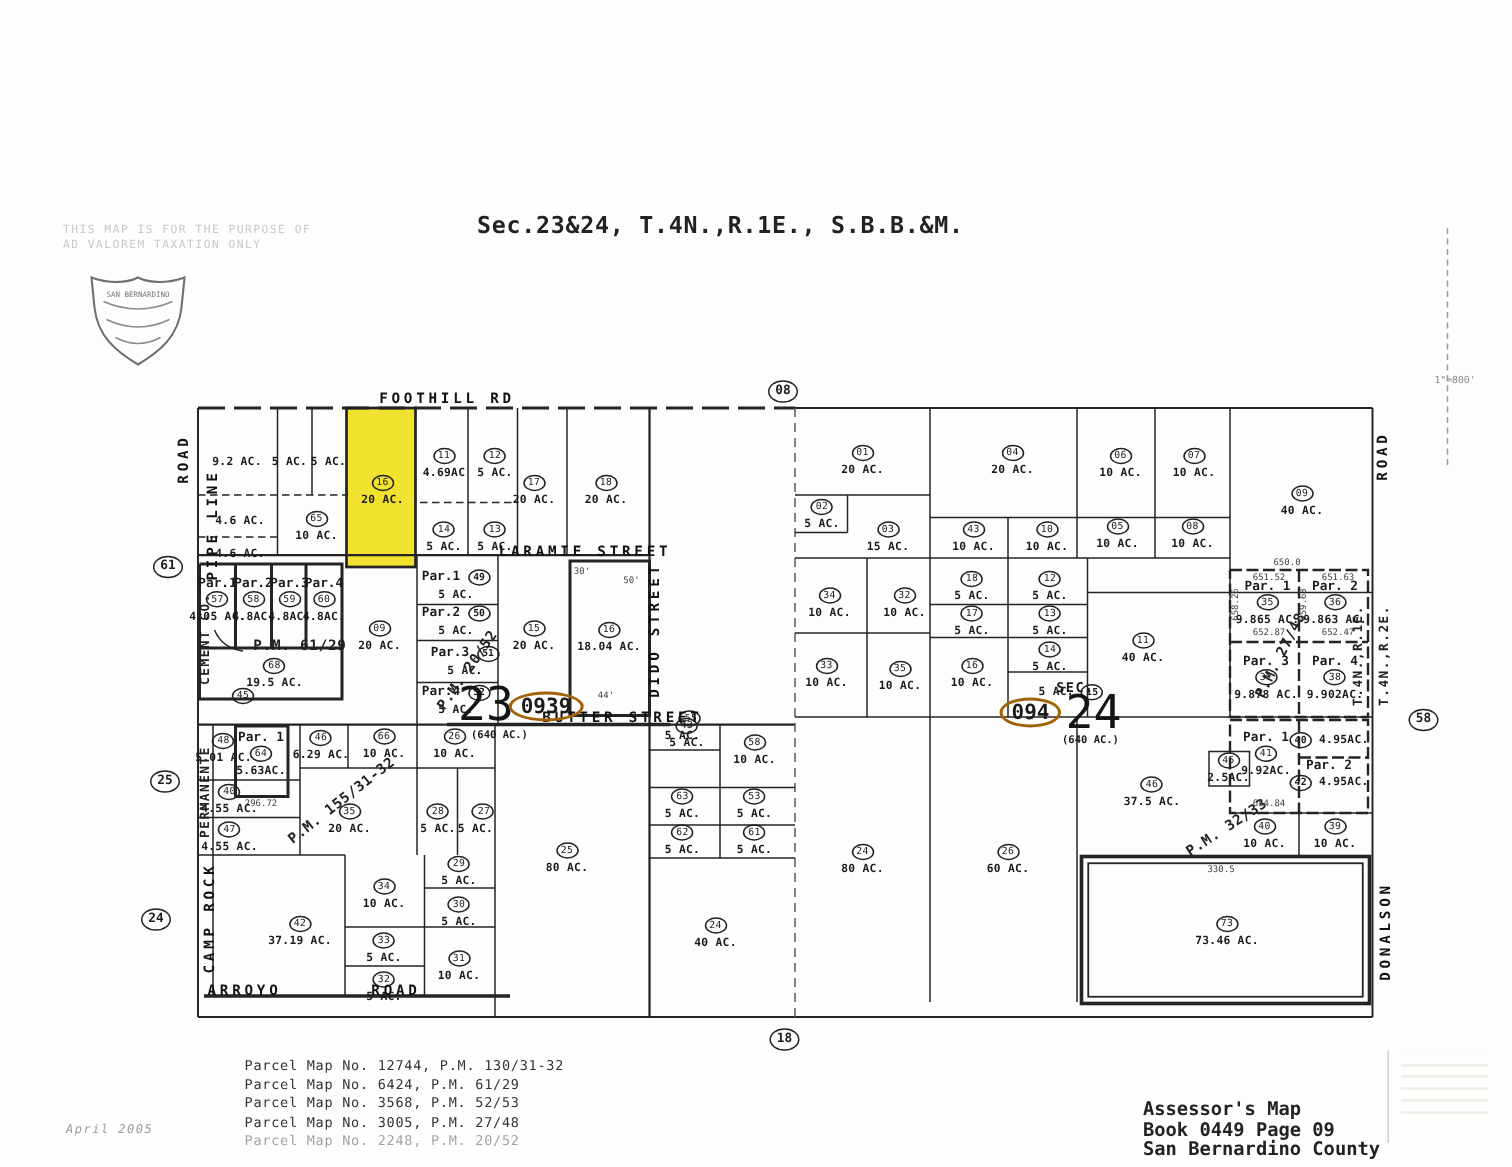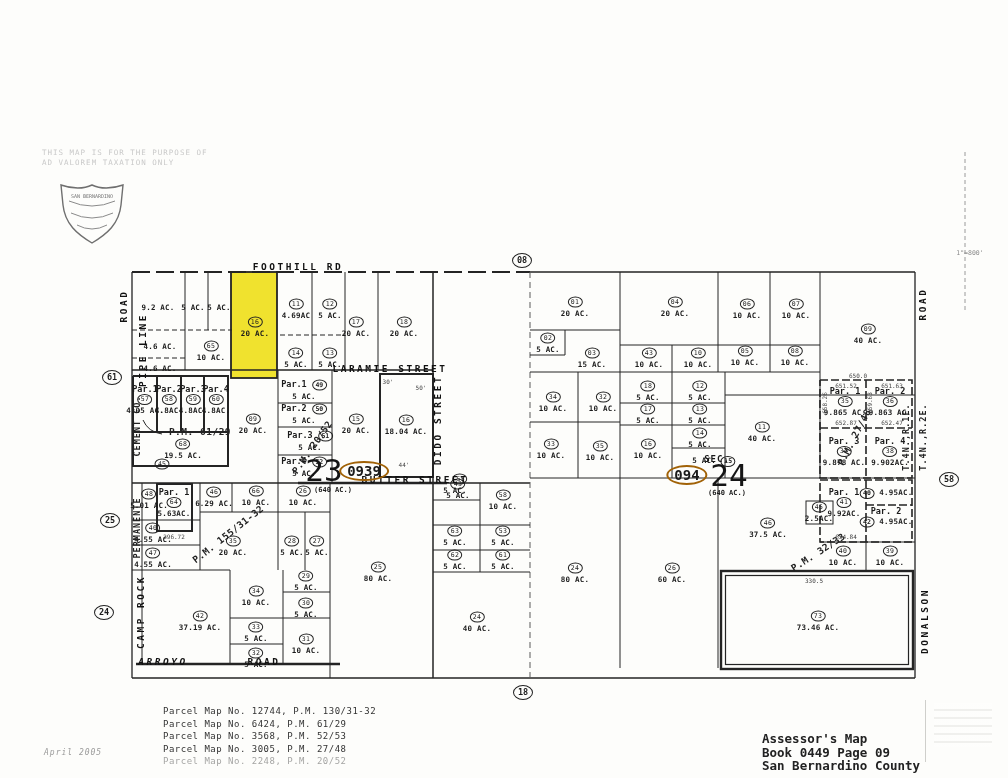--- a/index.html
+++ b/index.html
@@ -50,20 +50,21 @@
     <div>THIS MAP IS FOR THE PURPOSE OF</div>
     <div>AD VALOREM TAXATION ONLY</div>
   </div>
 
   <svg class="abs tl" style="left:56px;top:182px;" width="72" height="64" viewBox="0 0 72 64">
     <path d="M36,3 C44,7 56,7 67,3 L65,23 C63,42 51,52 36,61 C21,52 9,42 7,23 L5,3 C16,7 28,7 36,3 Z" fill="none" stroke="#6f6f6f" stroke-width="1.4"></path>
     <path d="M13,19 Q36,29 59,19 M15,31 Q36,41 57,31 M21,43 Q36,51 51,43" fill="none" stroke="#8a8a8a" stroke-width="1"></path>
     <text x="36" y="16" text-anchor="middle" font-size="5" fill="#777" font-family="DejaVu Sans Mono, monospace">SAN BERNARDINO</text>
   </svg>
 
+  <div class="abs tl" id="title" style="left:318px;top:141px;">Sec.23&amp;24, T.4N.,R.1E., S.B.B.&amp;M.</div>
 
 
   <div class="abs" id="scale-label" style="left:970px;top:253px;">1"=800'</div>
 
   <svg id="map-lines" width="1008" height="778" viewBox="0 0 1008 778">
     <g stroke="#242424" fill="none">
       <rect id="hl-rect" x="231" y="272" width="46" height="106" stroke-width="1.8" fill="#f0e22e"></rect>
       <path stroke-width="2" stroke-dasharray="18 6" d="M132,272H530"></path>
       <path stroke-width="1.3" d="M530,272H915M132,272V678M915,272V678M132,678H915"></path>
       <path stroke-width="1.5" d="M132,370H433M132,483H530M433,272V678"></path>
@@ -220,21 +221,21 @@
         <div class="ac">4.55 AC.</div>
       </div>
       <div class="abs parcel" style="left: 233px; top: 546px;">
         <div><span class="num">35</span></div>
         <div class="ac">20 AC.</div>
       </div>
       <div class="abs parcel" style="left: 292px; top: 546px;">
         <div><span class="num">28</span></div>
         <div class="ac">5 AC.</div>
       </div>
-      <div class="abs parcel" style="left: 317px; top: 546px;">
+      <div class="abs parcel" style="left: 317px; top: 546px; text-align: right;">
         <div><span class="num">27</span></div>
         <div class="ac">5 AC.</div>
       </div>
       <div class="abs parcel" style="left: 306px; top: 581px;">
         <div><span class="num">29</span></div>
         <div class="ac">5 AC.</div>
       </div>
       <div class="abs parcel" style="left: 256px; top: 596px;">
         <div><span class="num">34</span></div>
         <div class="ac">10 AC.</div>
@@ -448,21 +449,21 @@
       </div>
       <div class="abs edge" style="left: 522px; top: 258px;"><span class="num">08</span></div>
       <div class="abs edge" style="left: 523px; top: 690px;"><span class="num">18</span></div>
       <div class="abs edge" style="left: 112px; top: 375px;"><span class="num">61</span></div>
       <div class="abs edge" style="left: 110px; top: 518px;"><span class="num">25</span></div>
       <div class="abs edge" style="left: 104px; top: 610px;"><span class="num">24</span></div>
       <div class="abs edge" style="left: 949px; top: 477px;"><span class="num">58</span></div>
       <div class="abs road" style="left: 298px; top: 266px;">FOOTHILL RD</div>
       <div class="abs road" style="left: 390px; top: 368px;">LARAMIE STREET</div>
       <div class="abs road" style="left: 415px; top: 479px;">BUTTER STREET</div>
-      <div class="abs road" style="left: 163px; top: 661px; font-style: italic;">ARROYO</div>
+      <div class="abs road" style="left: 163px; top: 661px;">ARROYO</div>
       <div class="abs road" style="left: 264px; top: 661px;">ROAD</div>
       <div class="abs road v" style="left: 437px; top: 420px;">DIDO STREET</div>
       <div class="abs road v" style="left: 123px; top: 306px;">ROAD</div>
       <div class="abs road v" style="left: 142px; top: 350px;">PIPE LINE</div>
       <div class="abs road v" style="left: 140px; top: 612px;">CAMP ROCK</div>
       <div class="abs road v" style="left: 922px; top: 304px;">ROAD</div>
       <div class="abs road v" style="left: 924px; top: 621px;">DONALSON</div>
       <div class="abs side v" style="left: 906px; top: 437px;">T.4N.,R.1E.</div>
       <div class="abs side v" style="left: 923px; top: 437px;">T.4N.,R.2E.</div>
       <div class="abs side v" style="left: 137px; top: 426px;">CEMENT CO.</div>

